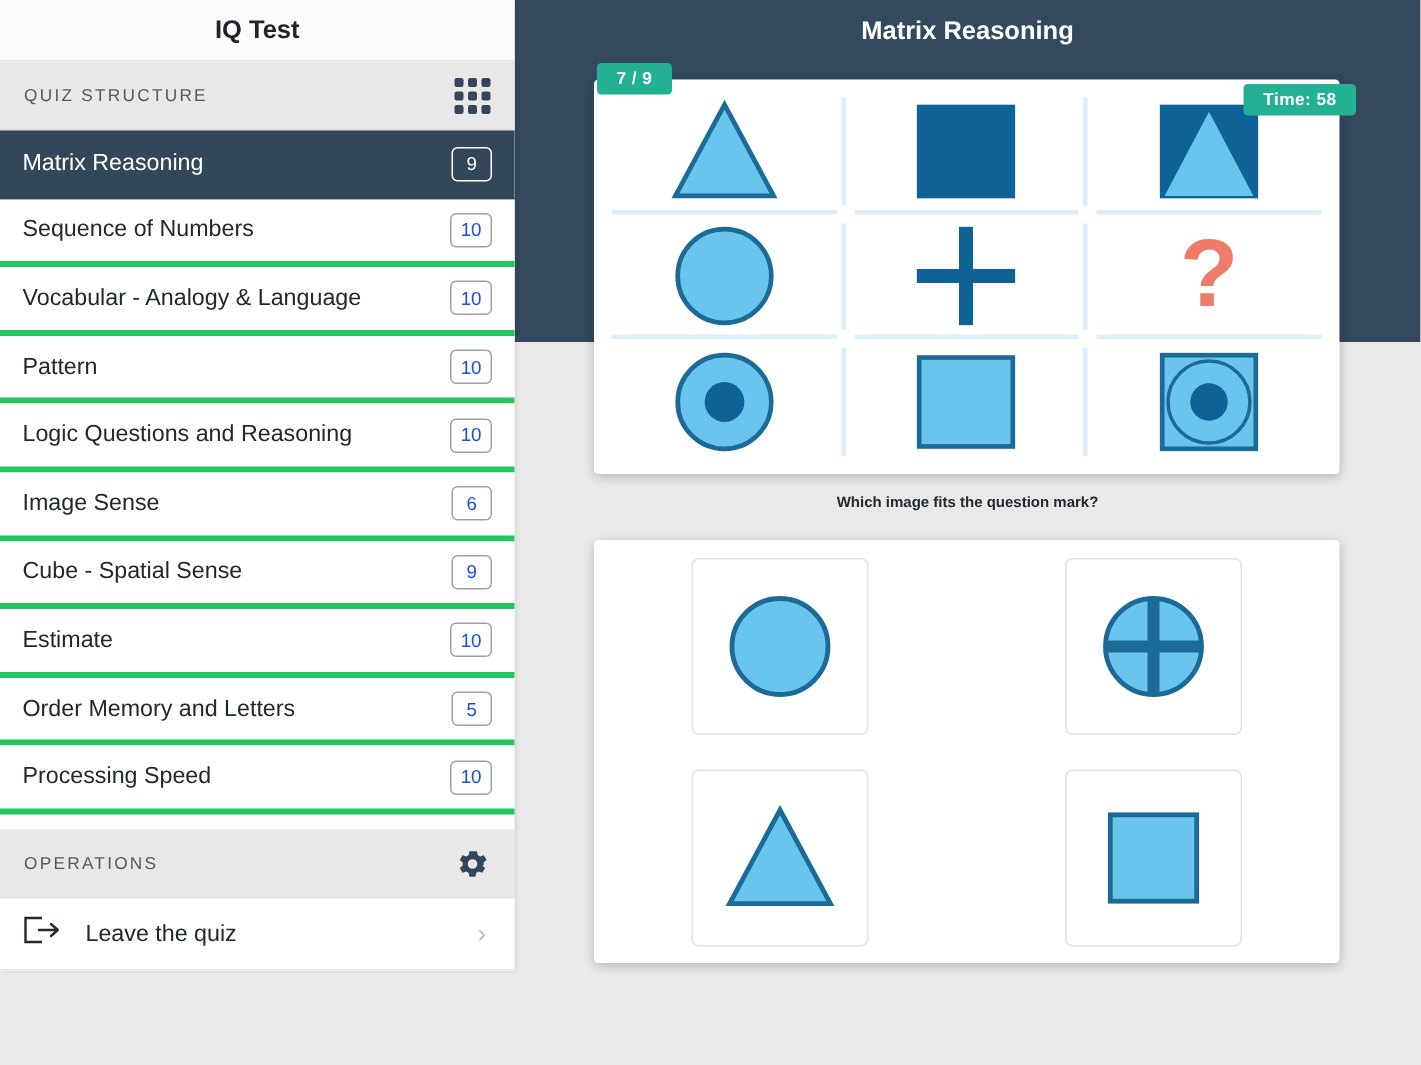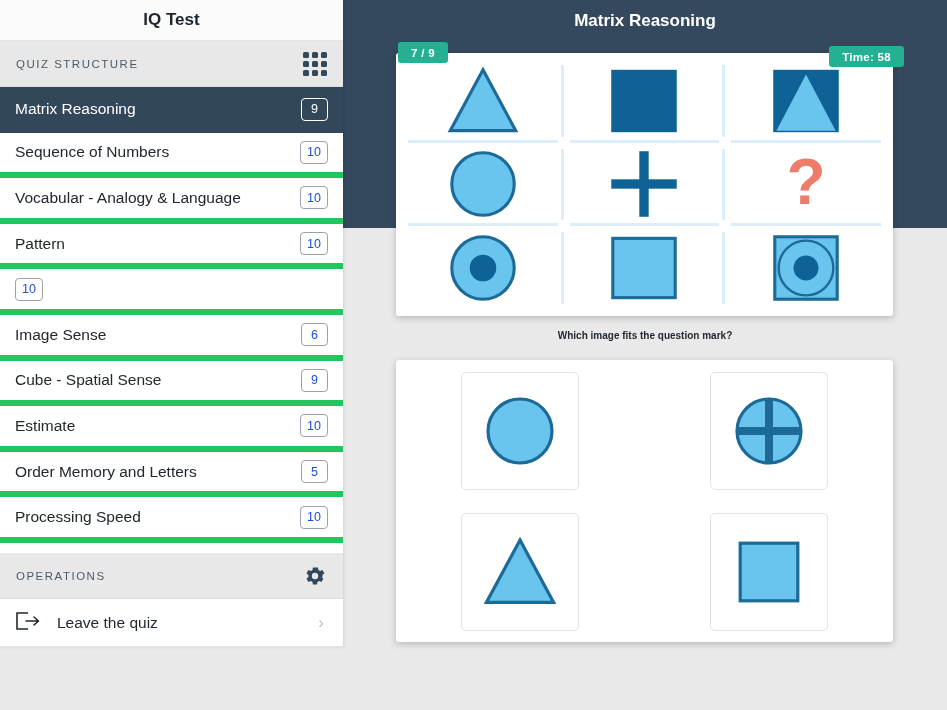--- a/index.html
+++ b/index.html
@@ -39,21 +39,21 @@
   }
   .grid-icon { display: grid; grid-template-columns: repeat(3, 6px); grid-gap: 3px; }
   .grid-icon i { width: 6px; height: 6px; background: #33475b; border-radius: 1.5px; display: block; }
   .gear-icon { width: 24px; height: 24px; display: block; }
 
   .sb-list { flex: 1 1 auto; display: flex; flex-direction: column; }
   .sb-item {
     height: 45.6px; flex: 0 0 45.6px;
     display: flex; align-items: center; justify-content: space-between;
     padding: 0 15px 0 15px;
-    border-bottom: 6px solid #22c55e;
+    border-bottom: 4px solid #22c55e;
     background: #fff; cursor: pointer;
   }
   .sb-item-label { font-size: 15.5px; color: #22282f; }
   .sb-badge {
     min-width: 27px; height: 23px; padding: 0 6px;
     border: 1px solid #9aa2ab; border-radius: 4px;
     display: flex; align-items: center; justify-content: center;
     font-size: 12.5px; color: #1d4ed8; background: transparent;
   }
   .sb-item.active { background: #33475b; border-bottom: 1px solid #33475b; }
@@ -86,21 +86,21 @@
   .badge {
     position: absolute; z-index: 30;
     background: #24b193; color: #ffffff;
     font-size: 11.5px; font-weight: bold;
     border-radius: 3px;
     height: 21px; padding: 0 13px;
     display: flex; align-items: center; justify-content: center;
     letter-spacing: 0.3px;
   }
   .badge-progress { left: 55px; top: 42px; }
-  .badge-timer { right: 43px; top: 46px; margin-left: 32px; }
+  .badge-timer { right: 43px; top: 56px; margin-left: 32px; }
 
   .matrix-card {
     position: absolute; left: 53px; top: 53px;
     width: 497px; height: 263px;
     background: #ffffff; border-radius: 3px;
     box-shadow: 0 2px 7px rgba(0,0,0,0.22);
     z-index: 20;
     display: grid;
     grid-template-columns: repeat(3, 1fr);
     grid-template-rows: repeat(3, 1fr);
@@ -169,20 +169,21 @@
         </div>
         <div class="sb-item">
           <span class="sb-item-label">Vocabular - Analogy &amp; Language</span>
           <span class="sb-badge">10</span>
         </div>
         <div class="sb-item">
           <span class="sb-item-label">Pattern</span>
           <span class="sb-badge">10</span>
         </div>
         <div class="sb-item">
+          <span class="sb-item-label">Logic Questions and Reasoning</span>
           <span class="sb-badge">10</span>
         </div>
         <div class="sb-item">
           <span class="sb-item-label">Image Sense</span>
           <span class="sb-badge">6</span>
         </div>
         <div class="sb-item">
           <span class="sb-item-label">Cube - Spatial Sense</span>
           <span class="sb-badge">9</span>
         </div>

